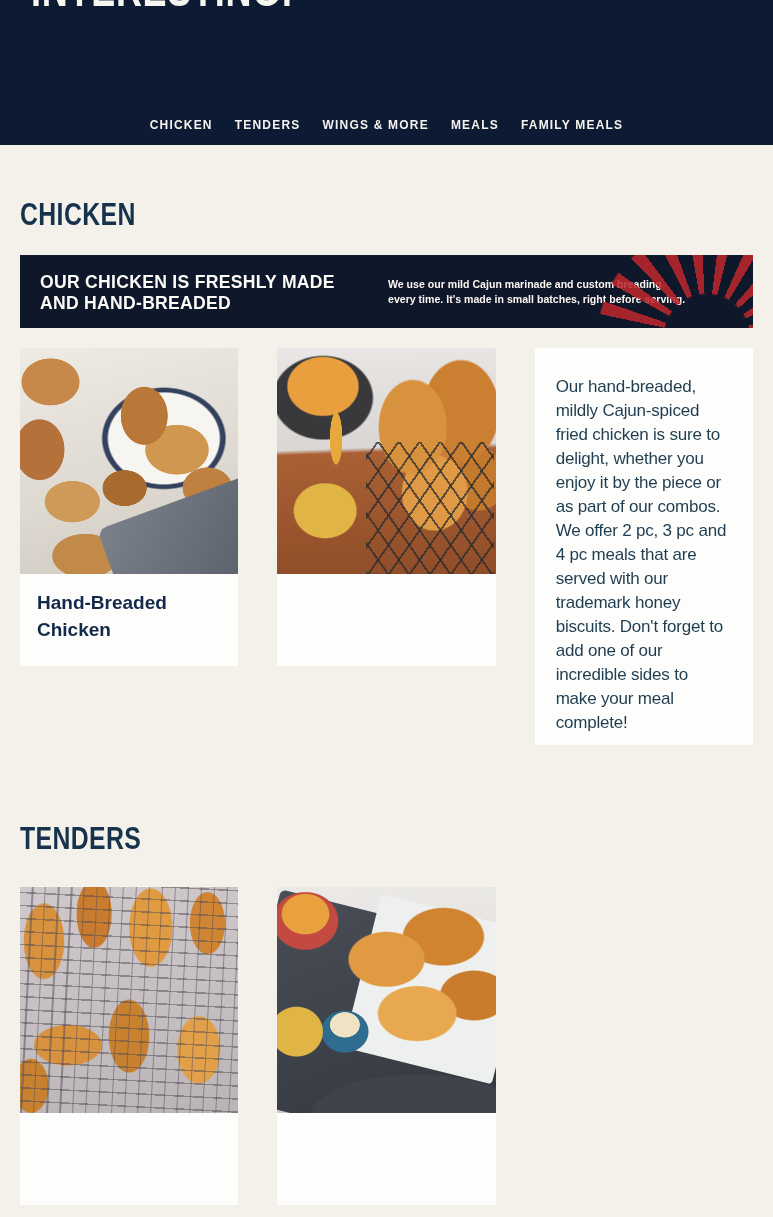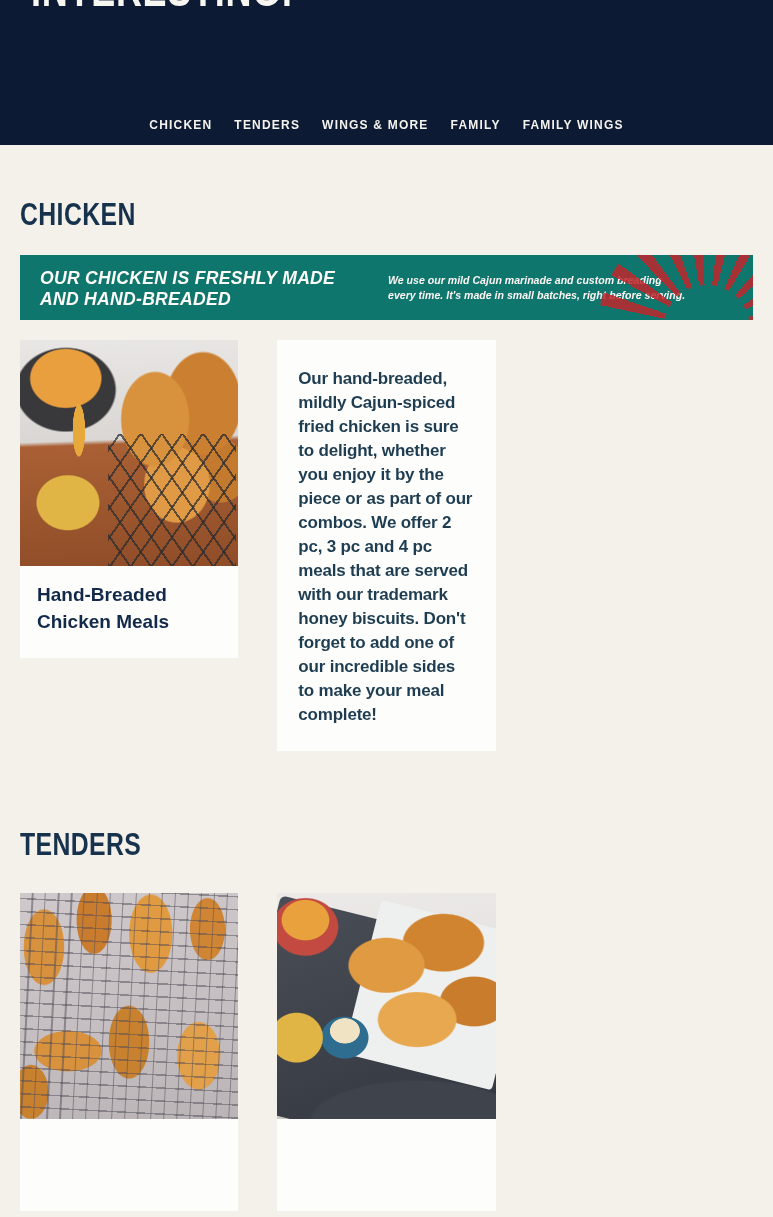--- a/index.html
+++ b/index.html
@@ -34,22 +34,22 @@
   main { padding:0 20px; }
   .sec-title {
     font-size:31px; font-weight:800; color:#16324c; letter-spacing:.5px;
     transform:scaleX(0.8); transform-origin:0 50%;
     margin-top:52px; white-space:nowrap;
   }
   #tenders-title { margin-top:76px; }
 
   
   .banner {
-    position:relative; margin-top:22px; height:65px;
-    background:#0f766e; overflow:hidden;font-style:italic;
+    position:relative; margin-top:22px; height:73px;
+    background:#0f172a; overflow:hidden;
   }
   .banner-title {
     position:absolute; left:20px; top:50%; transform:translateY(-50%) scaleX(.95);
     transform-origin:0 50%;
     width:320px; color:#fdfbf7; font-size:18.5px; font-weight:800;
     line-height:21px; letter-spacing:.3px;
   }
   .banner-desc {
     position:absolute; left:368px; top:50%; transform:translateY(-50%) scaleX(.92);
     transform-origin:0 50%;
@@ -69,21 +69,21 @@
     display:grid; grid-template-columns:repeat(3,1fr); column-gap:39px;
     align-items:start;
   }
   .card { background:#fdfdfc; }
   .image-card { height:318px; cursor:pointer; }
   .photo { position:relative; height:226px; width:100%; overflow:hidden; }
   .caption {
     padding:15px 17px 0; font-size:19px; font-weight:800;
     color:#12294a; line-height:27px;
   }
-  .text-card { padding:27px 21px 24px;font-weight:bold; }
+  .text-card { padding:27px 21px 10px; }
   .text-card p {
     color:#1e3d51; font-size:17px; line-height:24px; letter-spacing:-.2px;
   }
 
   
   .photo-1 {
     background:
       radial-gradient(42px 34px at 14% 15%, #c8884a 68%, rgba(200,136,74,0) 70%),
       radial-gradient(36px 44px at 9% 45%,  #b5713a 68%, rgba(181,113,58,0) 70%),
       radial-gradient(40px 30px at 24% 68%, #cf9a58 68%, rgba(207,154,88,0) 70%),
@@ -172,42 +172,47 @@
 </style>
 </head>
 <body>
 
 <header>
   <div class="hero-headline">INTERESTING!</div>
   <nav>
     <span class="nav-item">CHICKEN</span>
     <span class="nav-item">TENDERS</span>
     <span class="nav-item">WINGS &amp; MORE</span>
-    <span class="nav-item">FAMILY</span>
-    <span class="nav-item">FAMILY WINGS</span>
+    <span class="nav-item">MEALS</span>
+    <span class="nav-item">FAMILY MEALS</span>
   </nav>
 </header>
 
 <main>
 
   <section>
     <h2 class="sec-title">CHICKEN</h2>
 
     <div class="banner">
       <div class="banner-title">OUR CHICKEN IS FRESHLY MADE AND HAND-BREADED</div>
       <div class="banner-desc">We use our mild Cajun marinade and custom breading every time. It's made in small batches, right before serving.</div>
       <div class="sunburst"></div>
     </div>
 
     <div class="grid">
       <div class="card image-card">
+        <div class="photo photo-1">
+            <div class="napkin"></div>
+          </div>
+        <div class="caption">Hand-Breaded Chicken</div>
+      </div>
+      <div class="card image-card">
         <div class="photo photo-2">
             <div class="wire"></div>
           </div>
-        <div class="caption">Hand-Breaded Chicken Meals</div>
       </div>
       <div class="card text-card">
         <p>Our hand-breaded, mildly Cajun-spiced fried chicken is sure to delight, whether you enjoy it by the piece or as part of our combos. We offer 2 pc, 3 pc and 4 pc meals that are served with our trademark honey biscuits. Don't forget to add one of our incredible sides to make your meal complete!</p>
       </div>
     </div>
   </section>
 
   <section>
     <h2 class="sec-title" id="tenders-title">TENDERS</h2>
 

